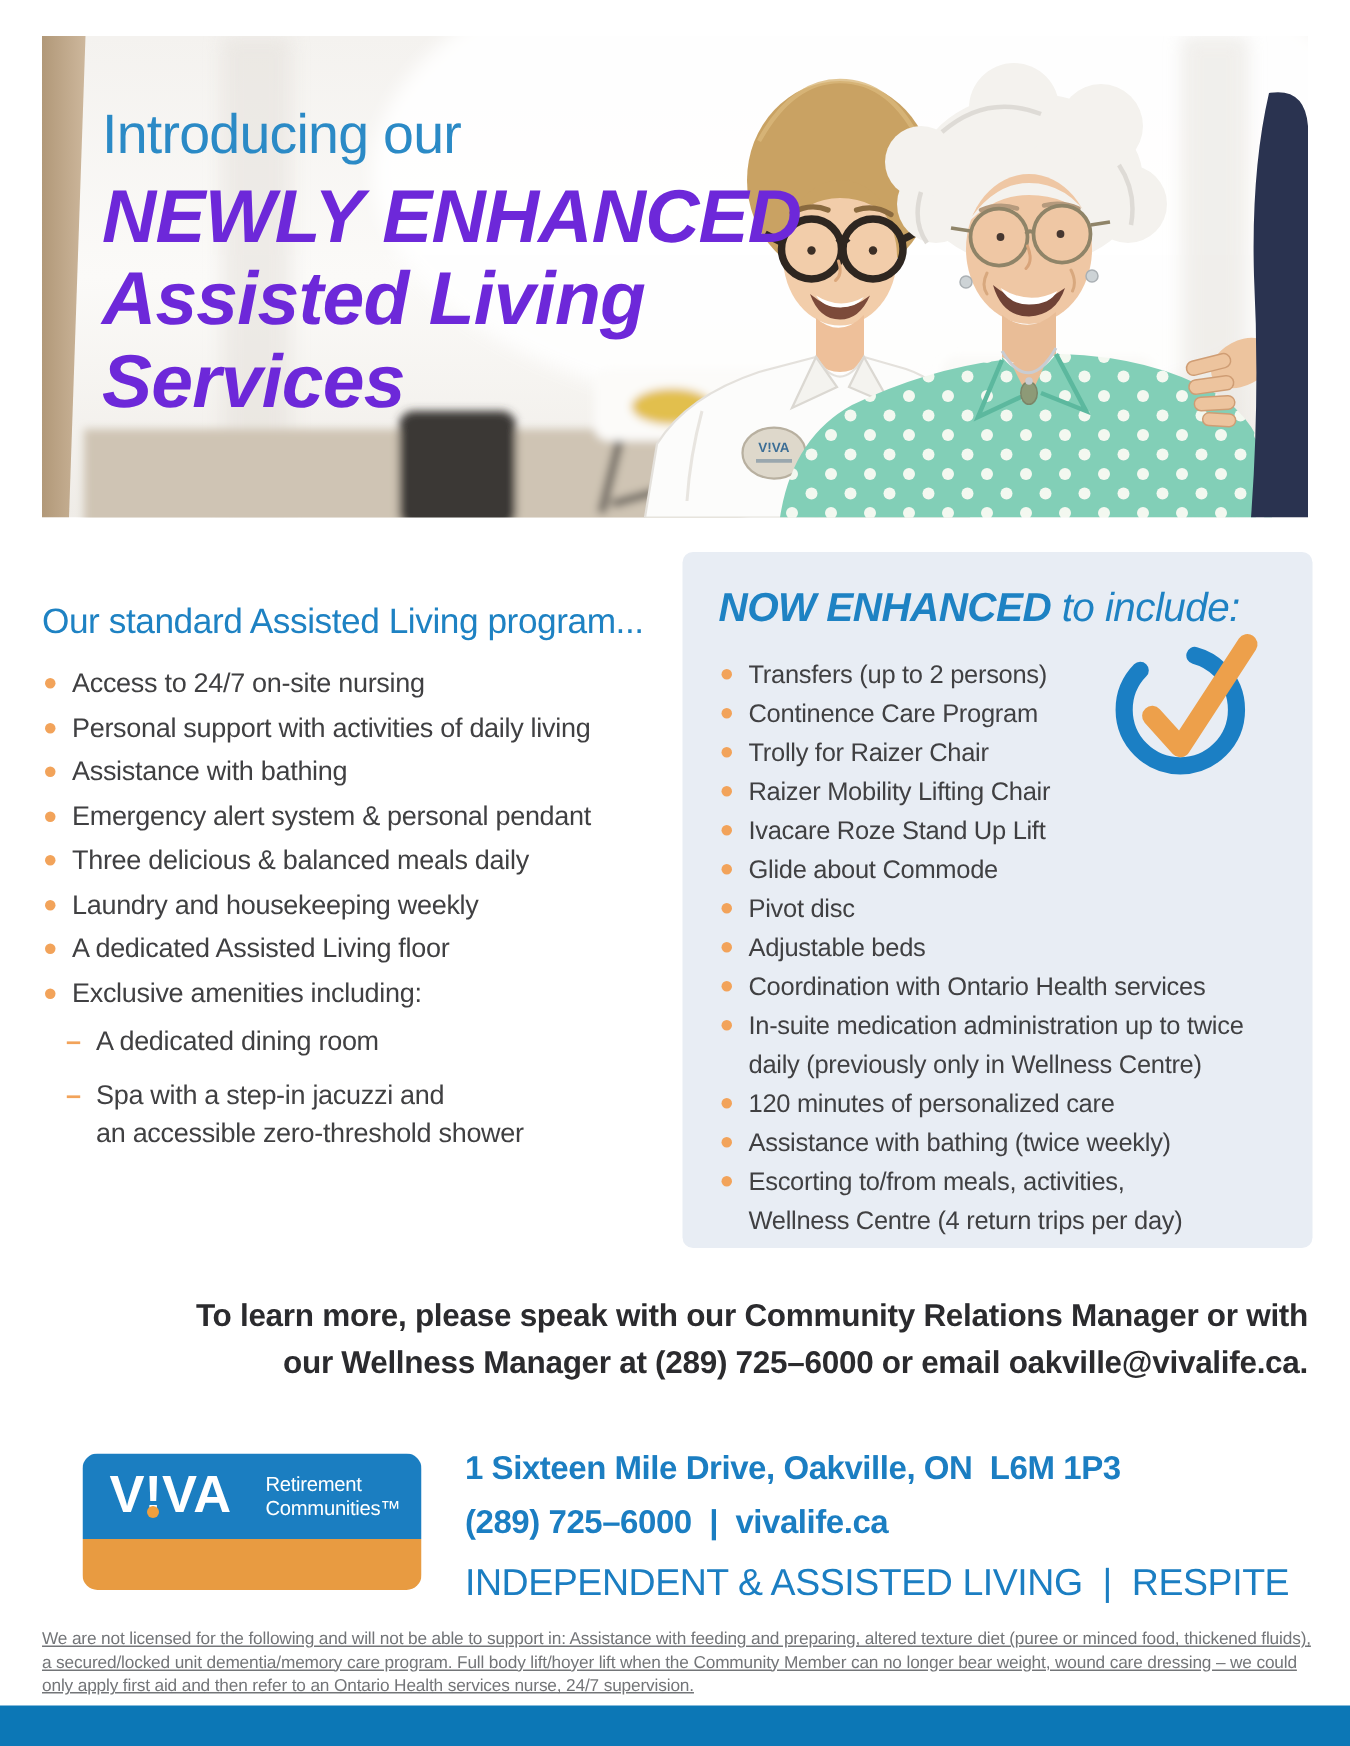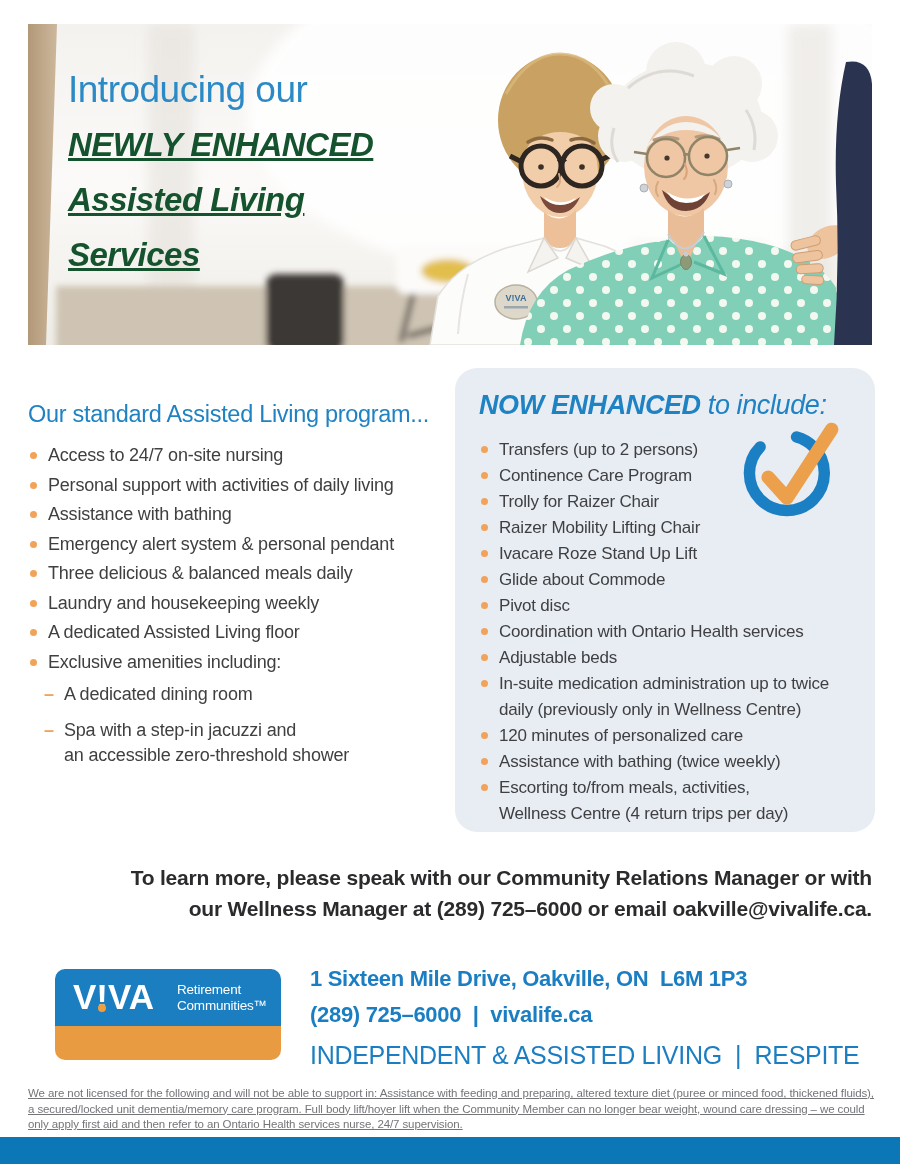--- a/index.html
+++ b/index.html
@@ -4,34 +4,34 @@
 <style>
   html,body{margin:0;padding:0;background:#ffffff;}
   body{font-family:"Liberation Sans",sans-serif;-webkit-font-smoothing:antialiased;}
   .page{position:relative;width:900px;height:1164px;background:#ffffff;overflow:hidden;}
 
   
   .hero{position:absolute;left:28px;top:24px;width:844px;height:321px;}
   .hero svg{position:absolute;left:0;top:0;}
   .hero-title{position:absolute;left:40px;top:38px;line-height:55px;letter-spacing:-0.5px;}
   .hero-title .t-intro{font-size:37px;font-weight:400;color:#2b8ac6;display:block;}
-  .hero-title .t-bold{font-size:33px;font-weight:700;font-style:italic;color:#14532d;display:block;text-decoration:underline;}
+  .hero-title .t-bold{font-size:50px;font-weight:700;font-style:italic;color:#6d28d9;display:block;}
 
   
   .left-col{position:absolute;left:28px;top:401px;width:440px;}
   .section-heading{font-size:23.5px;font-weight:400;color:#1e82c3;letter-spacing:-0.3px;white-space:pre;margin:0 0 18px 0;}
   .blist{list-style:none;margin:0;padding:0;}
   .blist li{position:relative;padding-left:20px;margin-bottom:11px;font-size:18px;line-height:18.5px;color:#404042;letter-spacing:-0.2px;white-space:pre;}
   .blist li .dot{position:absolute;left:2px;top:6px;width:7px;height:7px;border-radius:50%;background:#f2a35a;}
   .sublist{list-style:none;margin:2px 0 0 0;padding:0;}
   .sublist li{position:relative;padding-left:20px;margin:0 0 11px 16px;font-size:18px;line-height:25px;color:#404042;letter-spacing:-0.2px;white-space:pre;}
   .sublist li .dash{position:absolute;left:0;top:0;color:#f2a35a;font-weight:700;}
 
   
-  .right-box{position:absolute;left:455px;top:368px;width:420px;height:464px;background:#e8edf4;border-radius:22px;}
+  .right-box{position:absolute;left:455px;top:368px;width:420px;height:464px;background:#e8edf4;border-radius:7px;}
   .right-inner{position:absolute;left:24px;top:22px;right:10px;}
   .enh-heading{font-size:27px;font-style:italic;color:#1e82c3;letter-spacing:-0.4px;margin:0 0 16px 0;white-space:pre;}
   .enh-heading .emph{font-weight:700;}
   .enh-heading .rest{font-weight:400;}
   .elist{list-style:none;margin:2px;padding:0;}
   .elist li{position:relative;padding-left:18px;margin-bottom:7.5px;font-size:17px;line-height:26px;color:#404042;letter-spacing:-0.2px;white-space:pre;}
   .elist li{margin-bottom:0;}
   .elist li .dot{position:absolute;left:0;top:9px;width:7px;height:7px;border-radius:50%;background:#f2a35a;}
   .check-icon{position:absolute;left:283px;top:50px;width:104px;height:104px;}
 
@@ -209,22 +209,22 @@
     <div class="right-inner">
       <h2 class="enh-heading"><span class="emph">NOW ENHANCED</span><span class="rest"> to include:</span></h2>
       <ul class="elist">
         <li><span class="dot"></span><span>Transfers (up to 2 persons)</span></li>
         <li><span class="dot"></span><span>Continence Care Program</span></li>
         <li><span class="dot"></span><span>Trolly for Raizer Chair</span></li>
         <li><span class="dot"></span><span>Raizer Mobility Lifting Chair</span></li>
         <li><span class="dot"></span><span>Ivacare Roze Stand Up Lift</span></li>
         <li><span class="dot"></span><span>Glide about Commode</span></li>
         <li><span class="dot"></span><span>Pivot disc</span></li>
+        <li><span class="dot"></span><span>Adjustable beds</span></li>
         <li><span class="dot"></span><span>Coordination with Ontario Health services</span></li>
-        <li><span class="dot"></span><span>Adjustable beds</span></li>
         <li><span class="dot"></span><span>In-suite medication administration up to twice
 daily (previously only in Wellness Centre)</span></li>
         <li><span class="dot"></span><span>120 minutes of personalized care</span></li>
         <li><span class="dot"></span><span>Assistance with bathing (twice weekly)</span></li>
         <li><span class="dot"></span><span>Escorting to/from meals, activities,
 Wellness Centre (4 return trips per day)</span></li>
       </ul>
     </div>
     <svg class="check-icon" viewBox="0 0 100 100">
       <circle cx="47" cy="53" r="36" fill="none" stroke="#1b7fc4" stroke-width="11" stroke-linecap="round" stroke-dasharray="188 38" stroke-dashoffset="19" transform="rotate(-45 47 53)"></circle>

